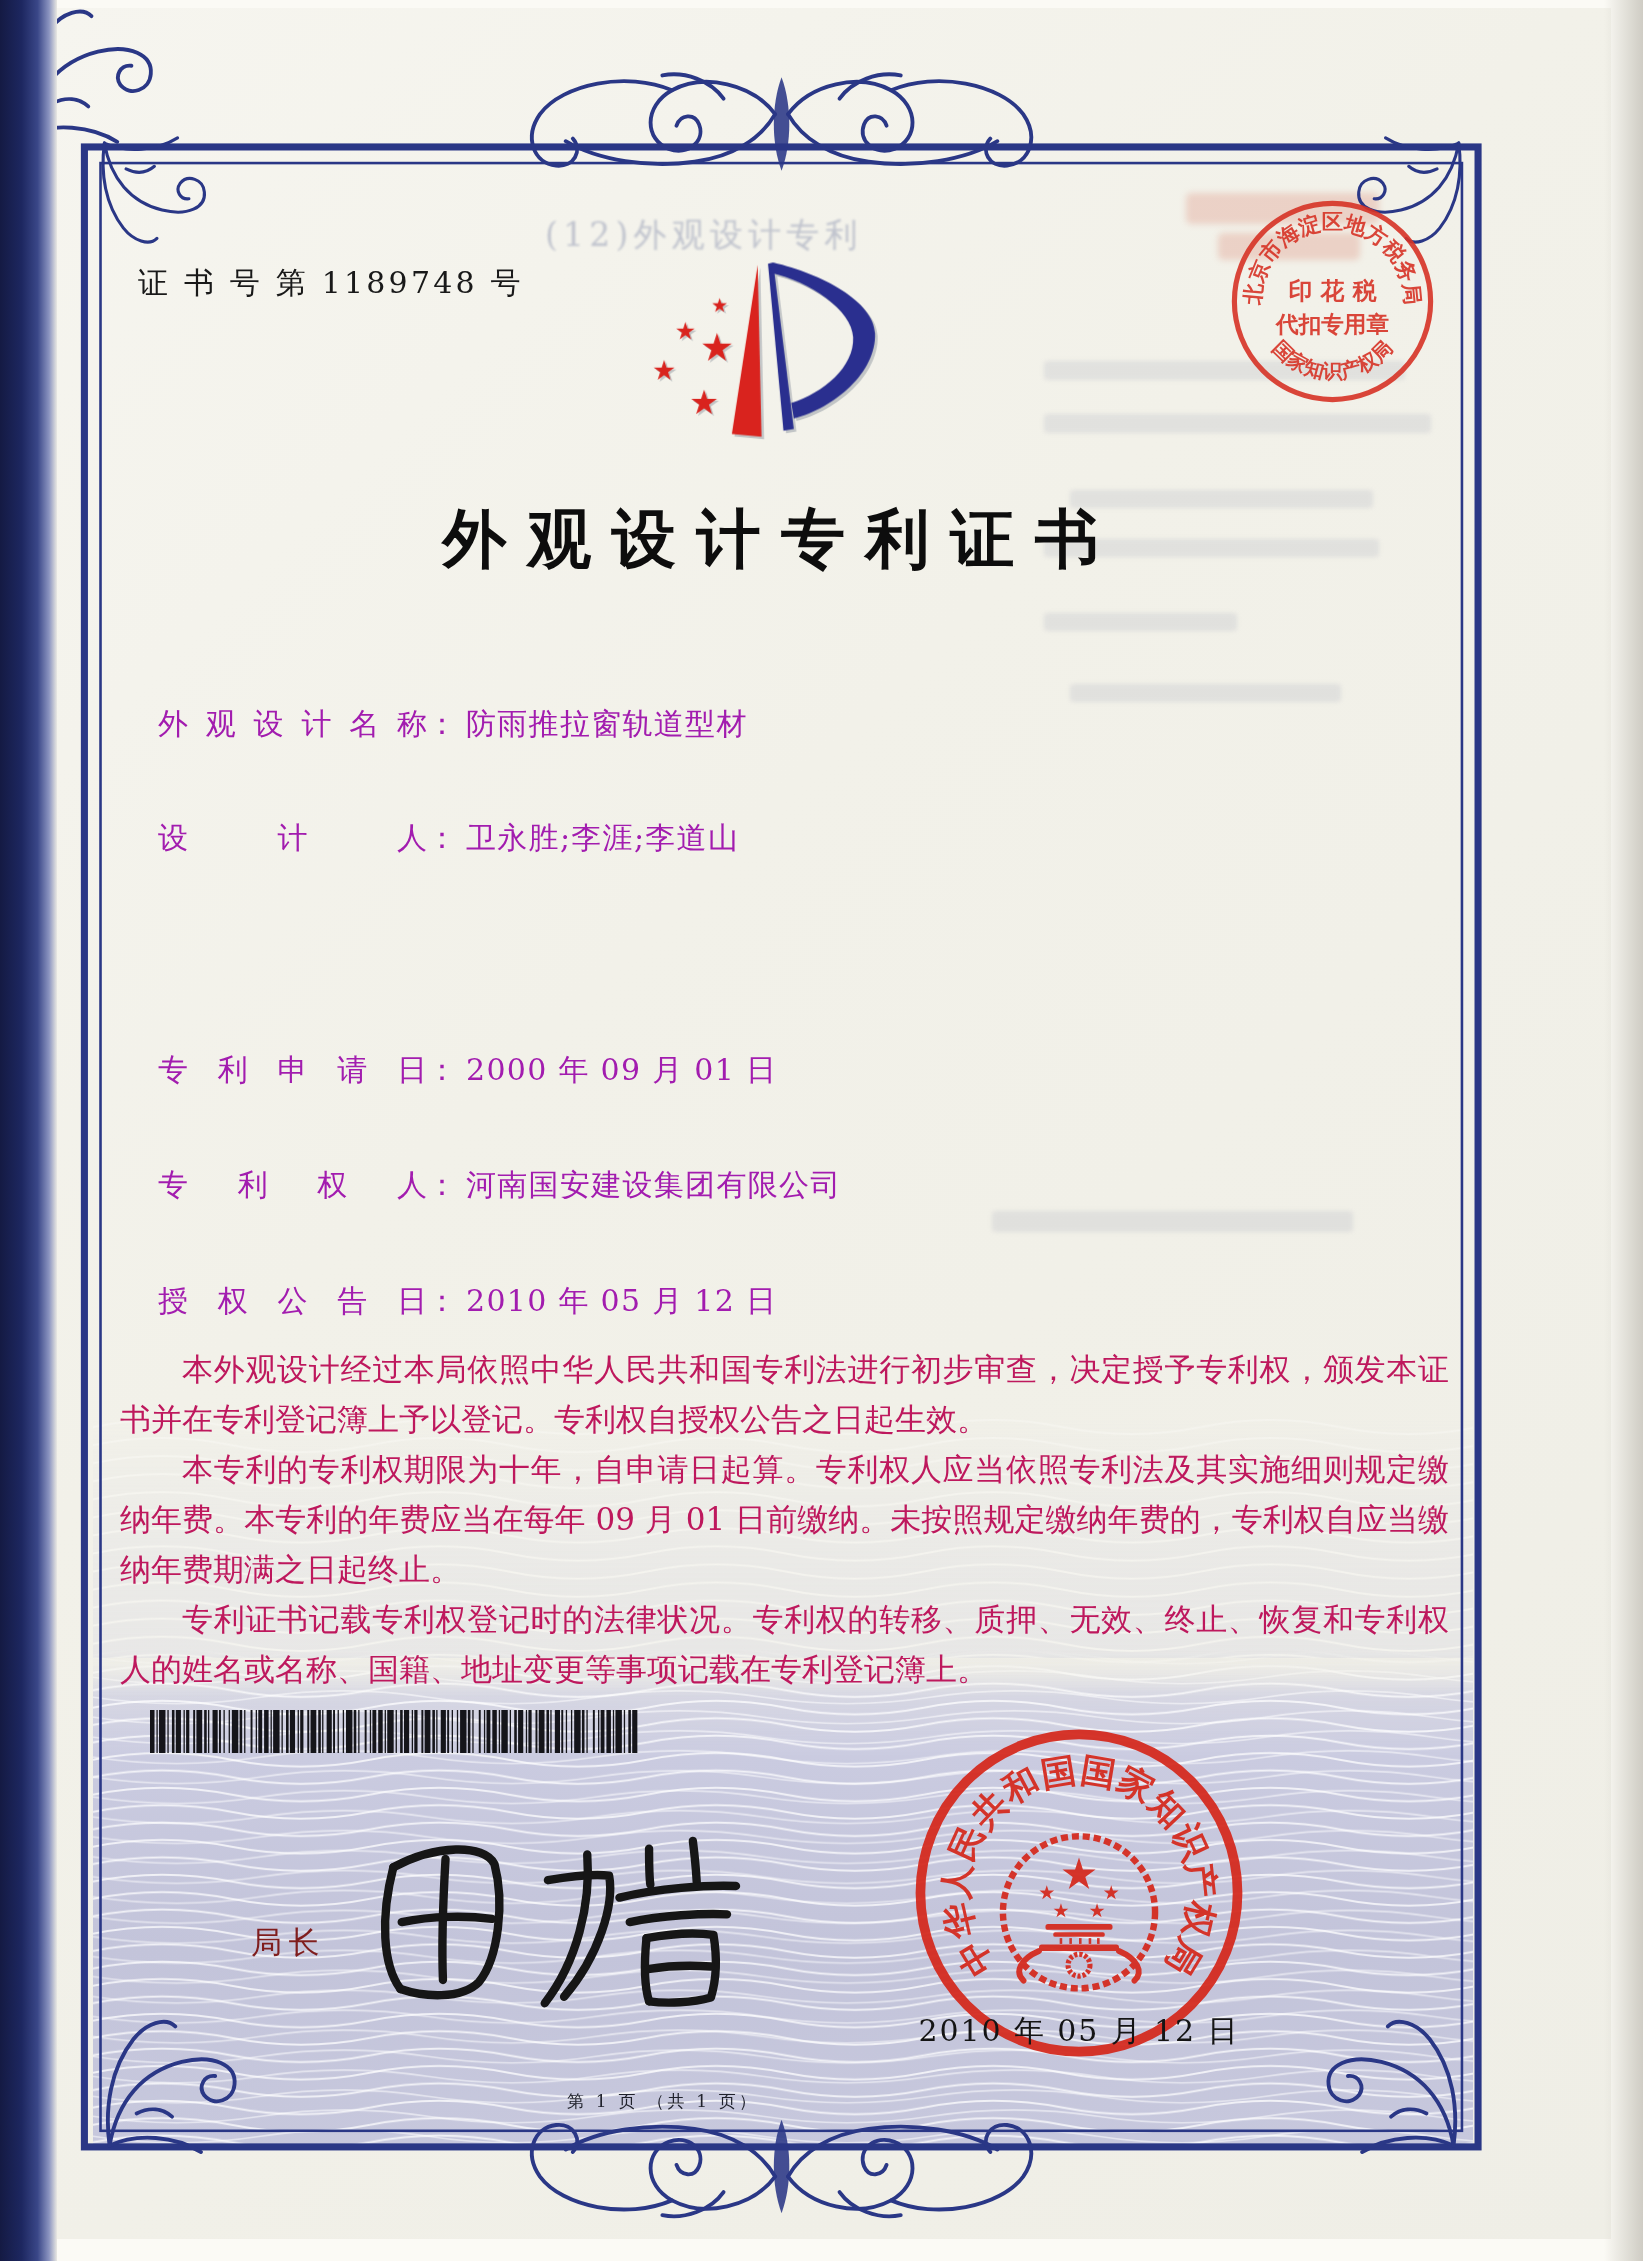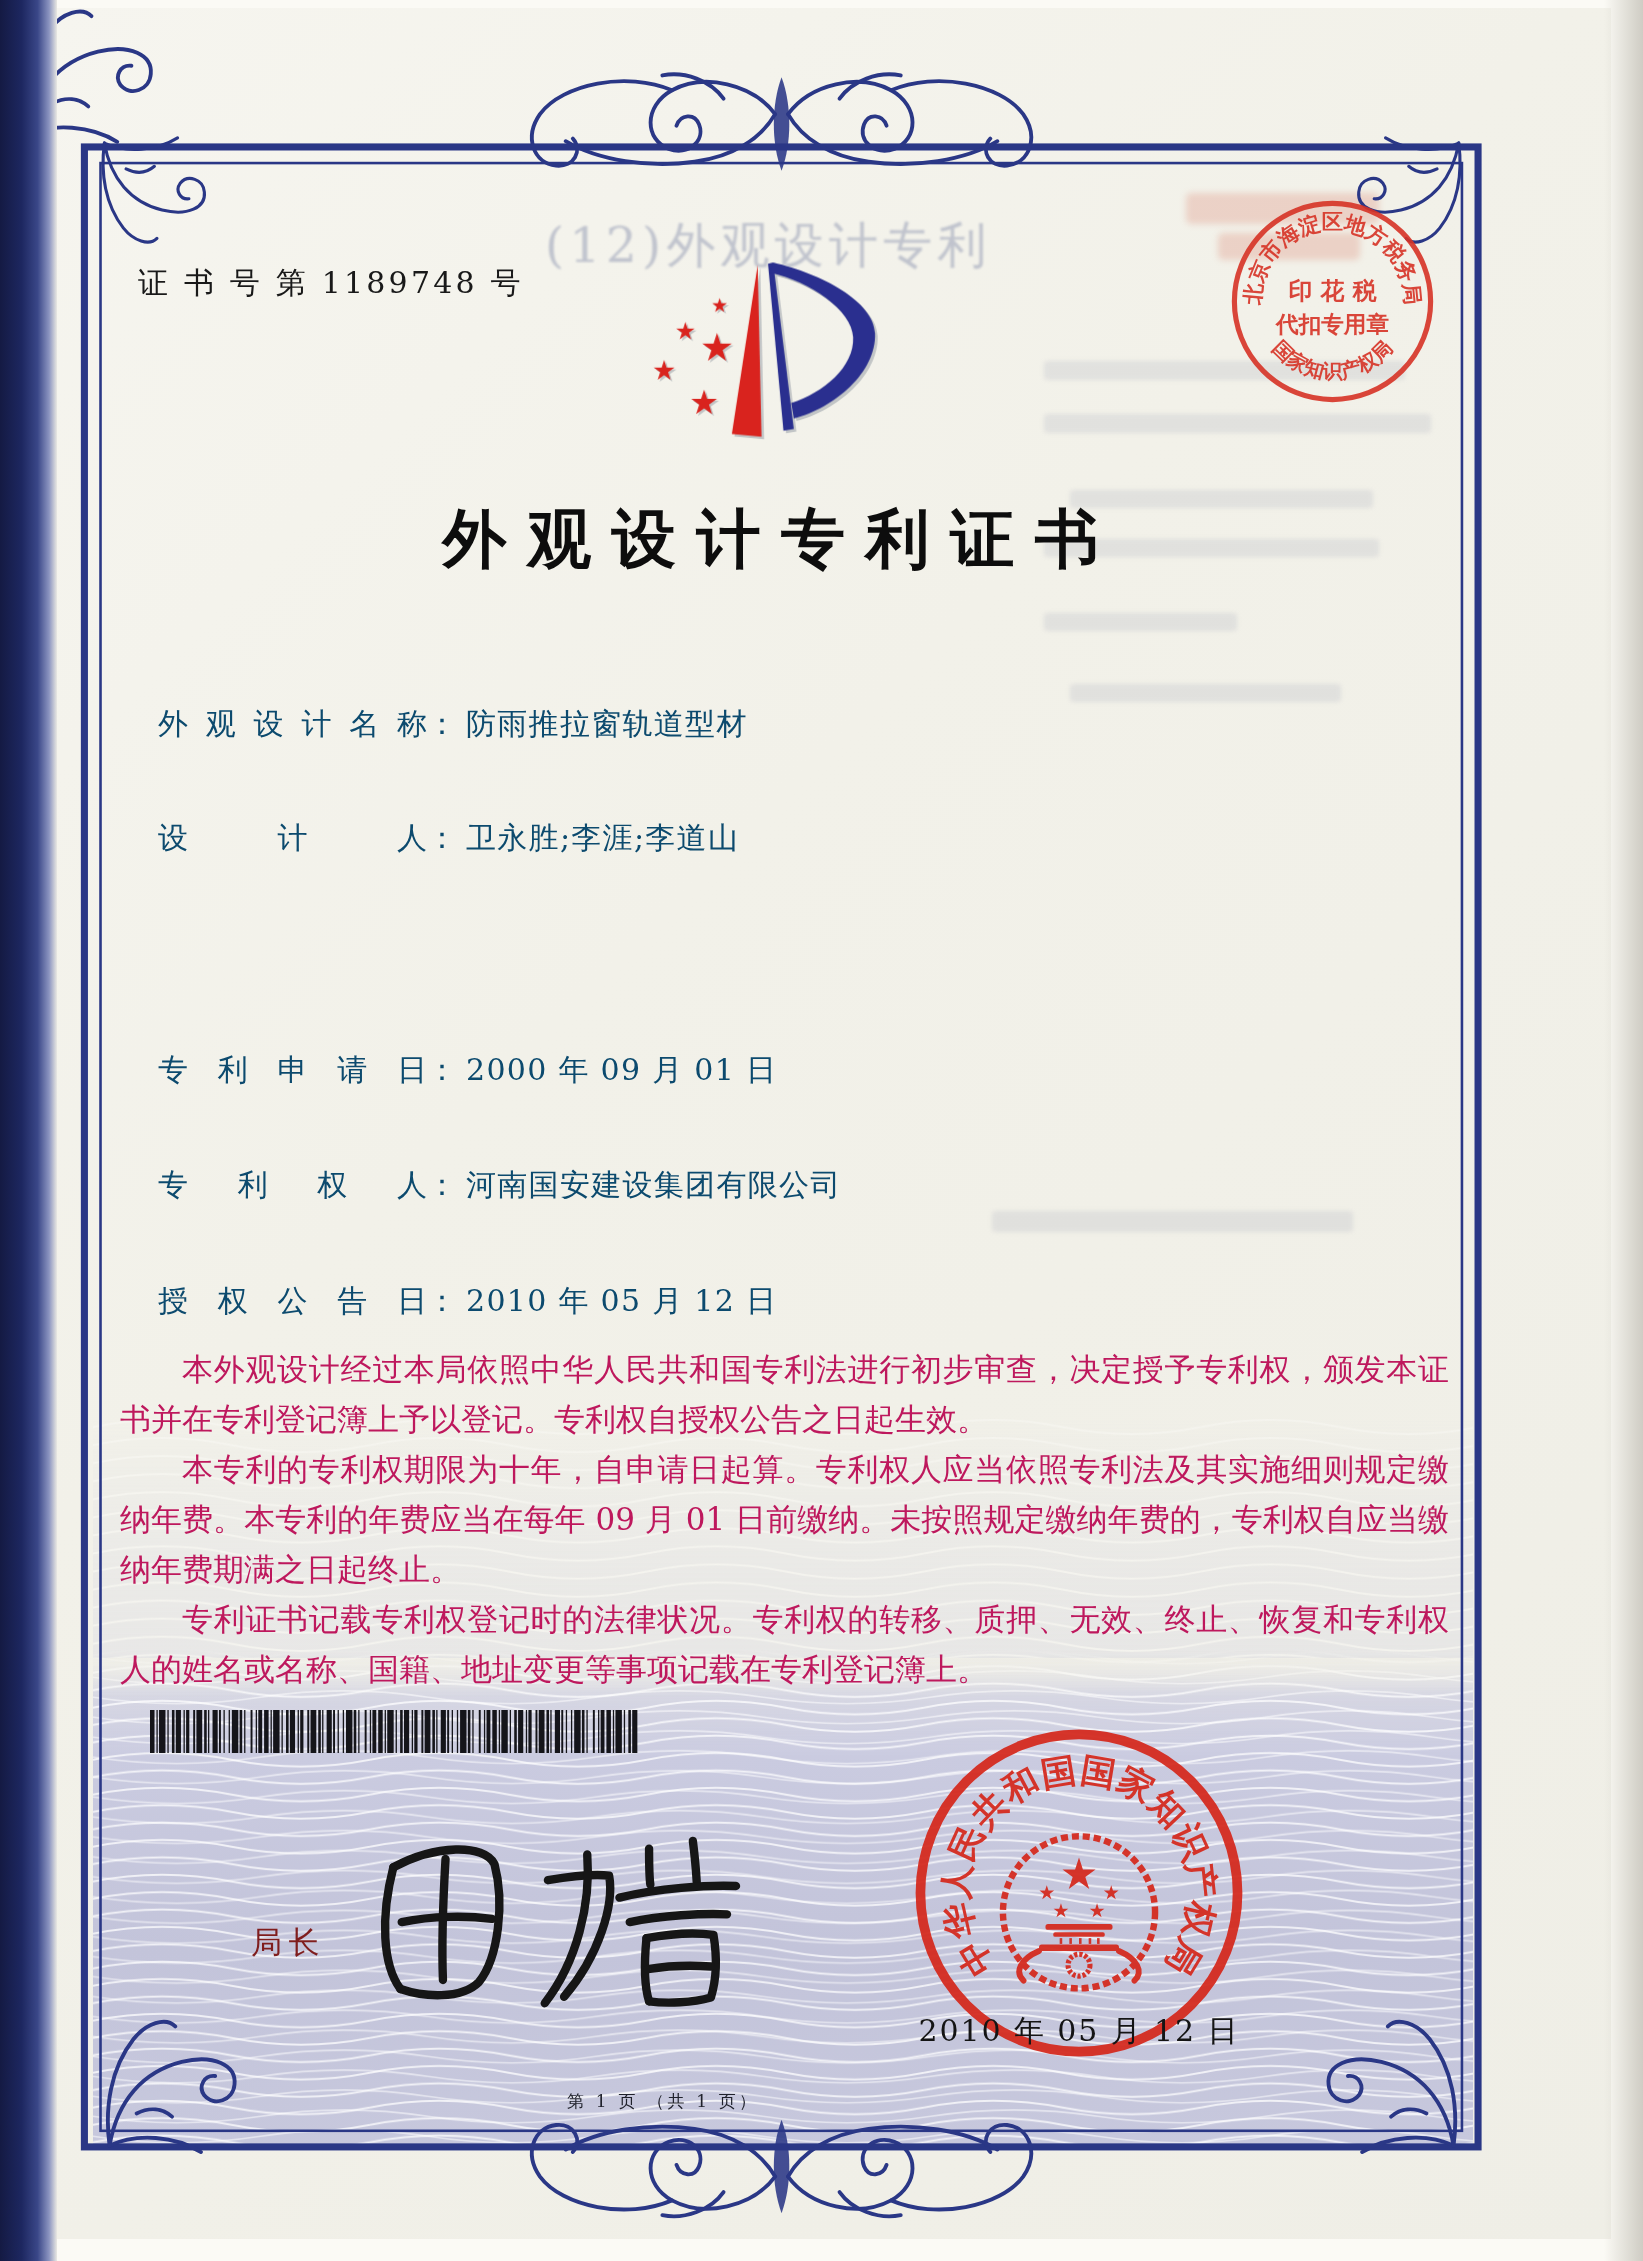--- a/index.html
+++ b/index.html
@@ -19,21 +19,21 @@
      mask-image:linear-gradient(180deg,transparent 0%,#000 10%);}
   .band-light{top:1418px;height:240px;opacity:.30;
      background:linear-gradient(180deg,rgba(203,204,225,0) 0%,rgba(203,204,225,.55) 55%,rgba(203,204,225,.8) 100%);}
   .ghost{position:absolute;color:rgba(122,132,164,.42);filter:blur(0.8px);white-space:nowrap;}
   .ghost-bar{position:absolute;background:rgba(134,140,166,.16);filter:blur(1.9px);border-radius:3.9px;}
   .ghost-red{position:absolute;background:rgba(208,84,62,.20);filter:blur(3.2px);border-radius:5.2px;}
   .decor{position:absolute;left:0;top:0;}
   .cert-no{position:absolute;left:138px;top:263px;font-size:30px;letter-spacing:3.2px;color:#191919;}
   .title{position:absolute;left:84px;top:496px;width:1394px;text-align:center;
          font-size:64px;font-weight:bold;letter-spacing:20.6px;color:#0d0d0d;font-family:Liberation Serif, serif;}
-  .frow{position:absolute;left:158px;font-size:30px;color:#0c4a6e;white-space:nowrap;}
+  .frow{position:absolute;left:158px;font-size:30px;color:#a21caf;white-space:nowrap;}
   .f-label{display:inline-block;width:269px;text-align:justify;text-align-last:justify;vertical-align:bottom;}
   .f-colon{display:inline-block;}
   .f-value{margin-left:9px;letter-spacing:1.3px;}
   .paras{position:absolute;left:120px;top:1344px;width:1329px;font-size:31px;line-height:50px;
          color:#be185d;text-align:justify;}
   .paras p{margin:0;text-indent:2em;}
   .barcode{position:absolute;left:150px;top:1710px;width:488px;height:43px;}
   .sign-title{position:absolute;left:251px;top:1922px;font-size:31px;letter-spacing:6.4px;color:#7f1d1d;}
   .signature{position:absolute;left:332px;top:1819px;width:419px;height:219px;}
   .seal{position:absolute;left:914px;top:1728px;width:330px;height:330px;opacity:.93;}
@@ -69,21 +69,21 @@
         </pattern>
         <pattern id="wv3" width="520" height="31" patternUnits="userSpaceOnUse">
           <path d="M0,16 Q130,36 260,16 T520,16" fill="none" stroke="#ffffff" stroke-width="2.4" opacity="0.55"></path>
         </pattern>
       </defs>
       <rect width="2142" height="778" fill="url(#wv2)"></rect>
       <rect width="2142" height="778" fill="url(#wv3)"></rect>
     </svg>
   </div>
 
-  <div class="ghost" style="left:545px;top:213px;font-size:49px;letter-spacing:5.2px;">(12)外观设计专利</div>
+  <div class="ghost" style="left:545px;top:213px;font-size:33px;letter-spacing:5.2px;">(12)外观设计专利</div>
   <div class="ghost-bar" style="left:1044px;top:361px;width:361px;height:19.3px;"></div>
   <div class="ghost-bar" style="left:1044px;top:414px;width:387px;height:19.3px;"></div>
   <div class="ghost-bar" style="left:1070px;top:490px;width:303px;height:18px;"></div>
   <div class="ghost-bar" style="left:1044px;top:539px;width:335px;height:18px;"></div>
   <div class="ghost-bar" style="left:1044px;top:613px;width:193px;height:18px;"></div>
   <div class="ghost-bar" style="left:1070px;top:684px;width:271px;height:18px;"></div>
   <div class="ghost-bar" style="left:992px;top:1211px;width:361px;height:20.6px;"></div>
   <div class="ghost-red" style="left:1186px;top:193px;width:193px;height:31px;"></div>
   <div class="ghost-red" style="left:1218px;top:233px;width:142px;height:27px;"></div>
 

